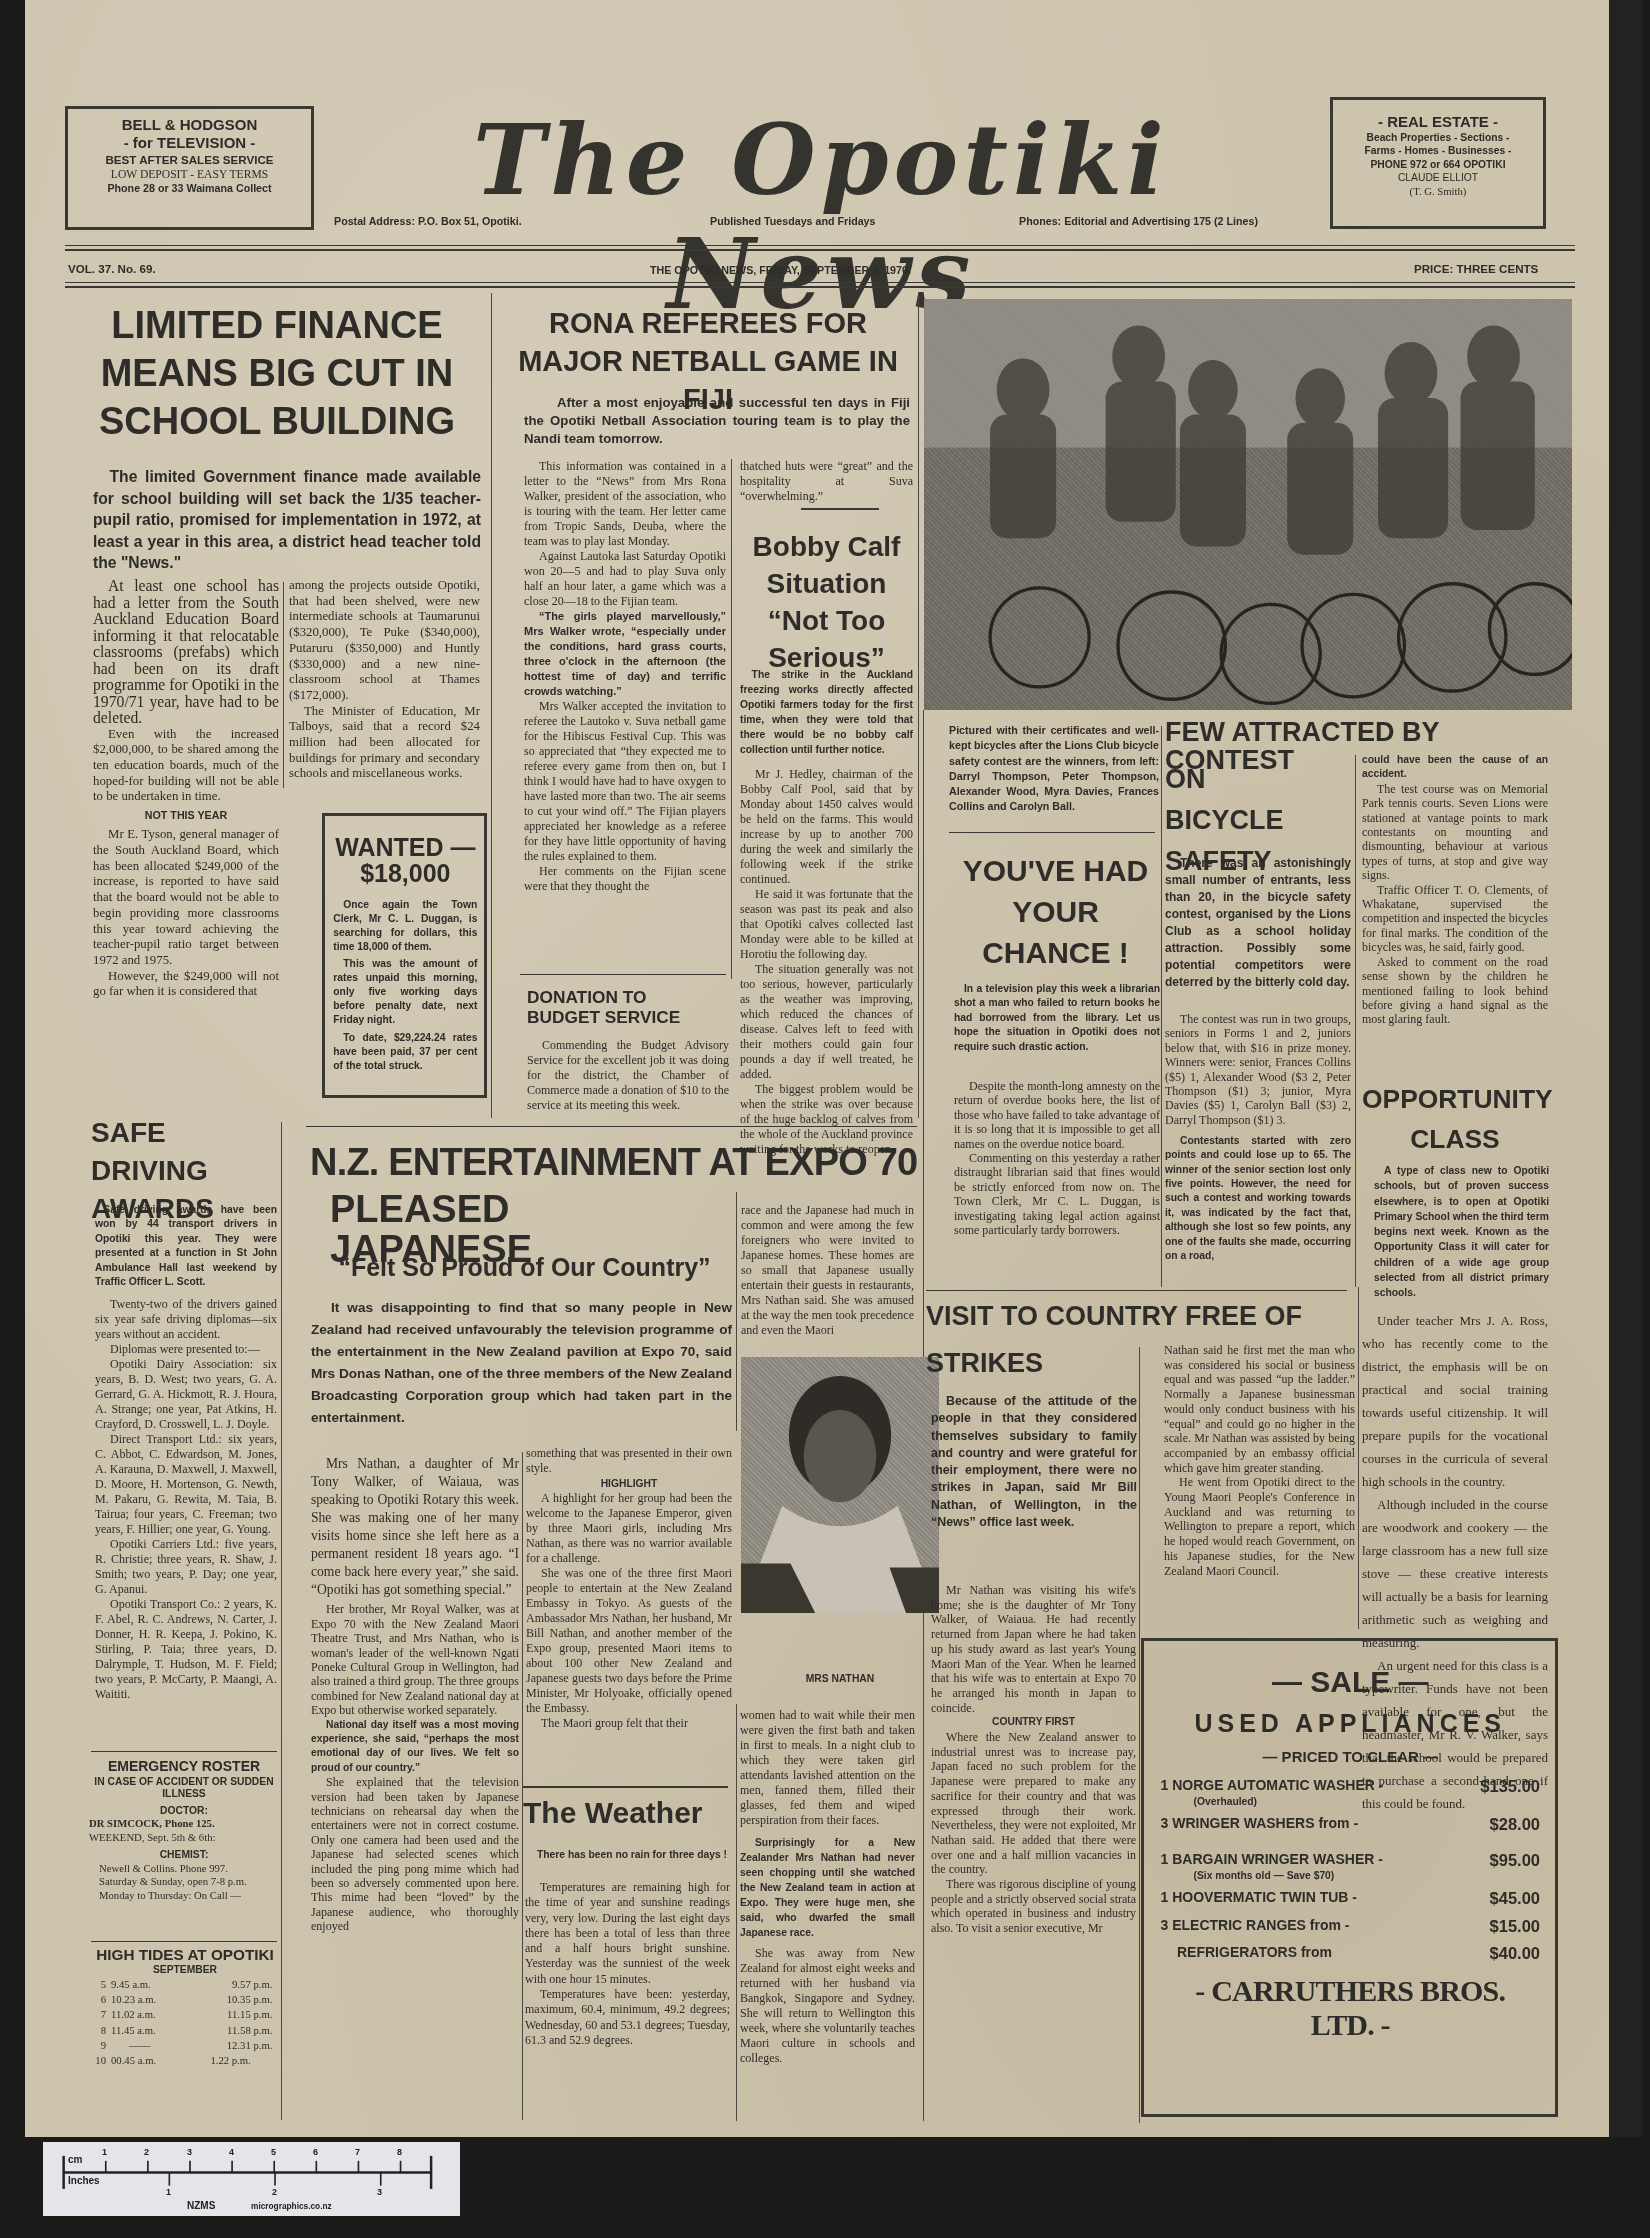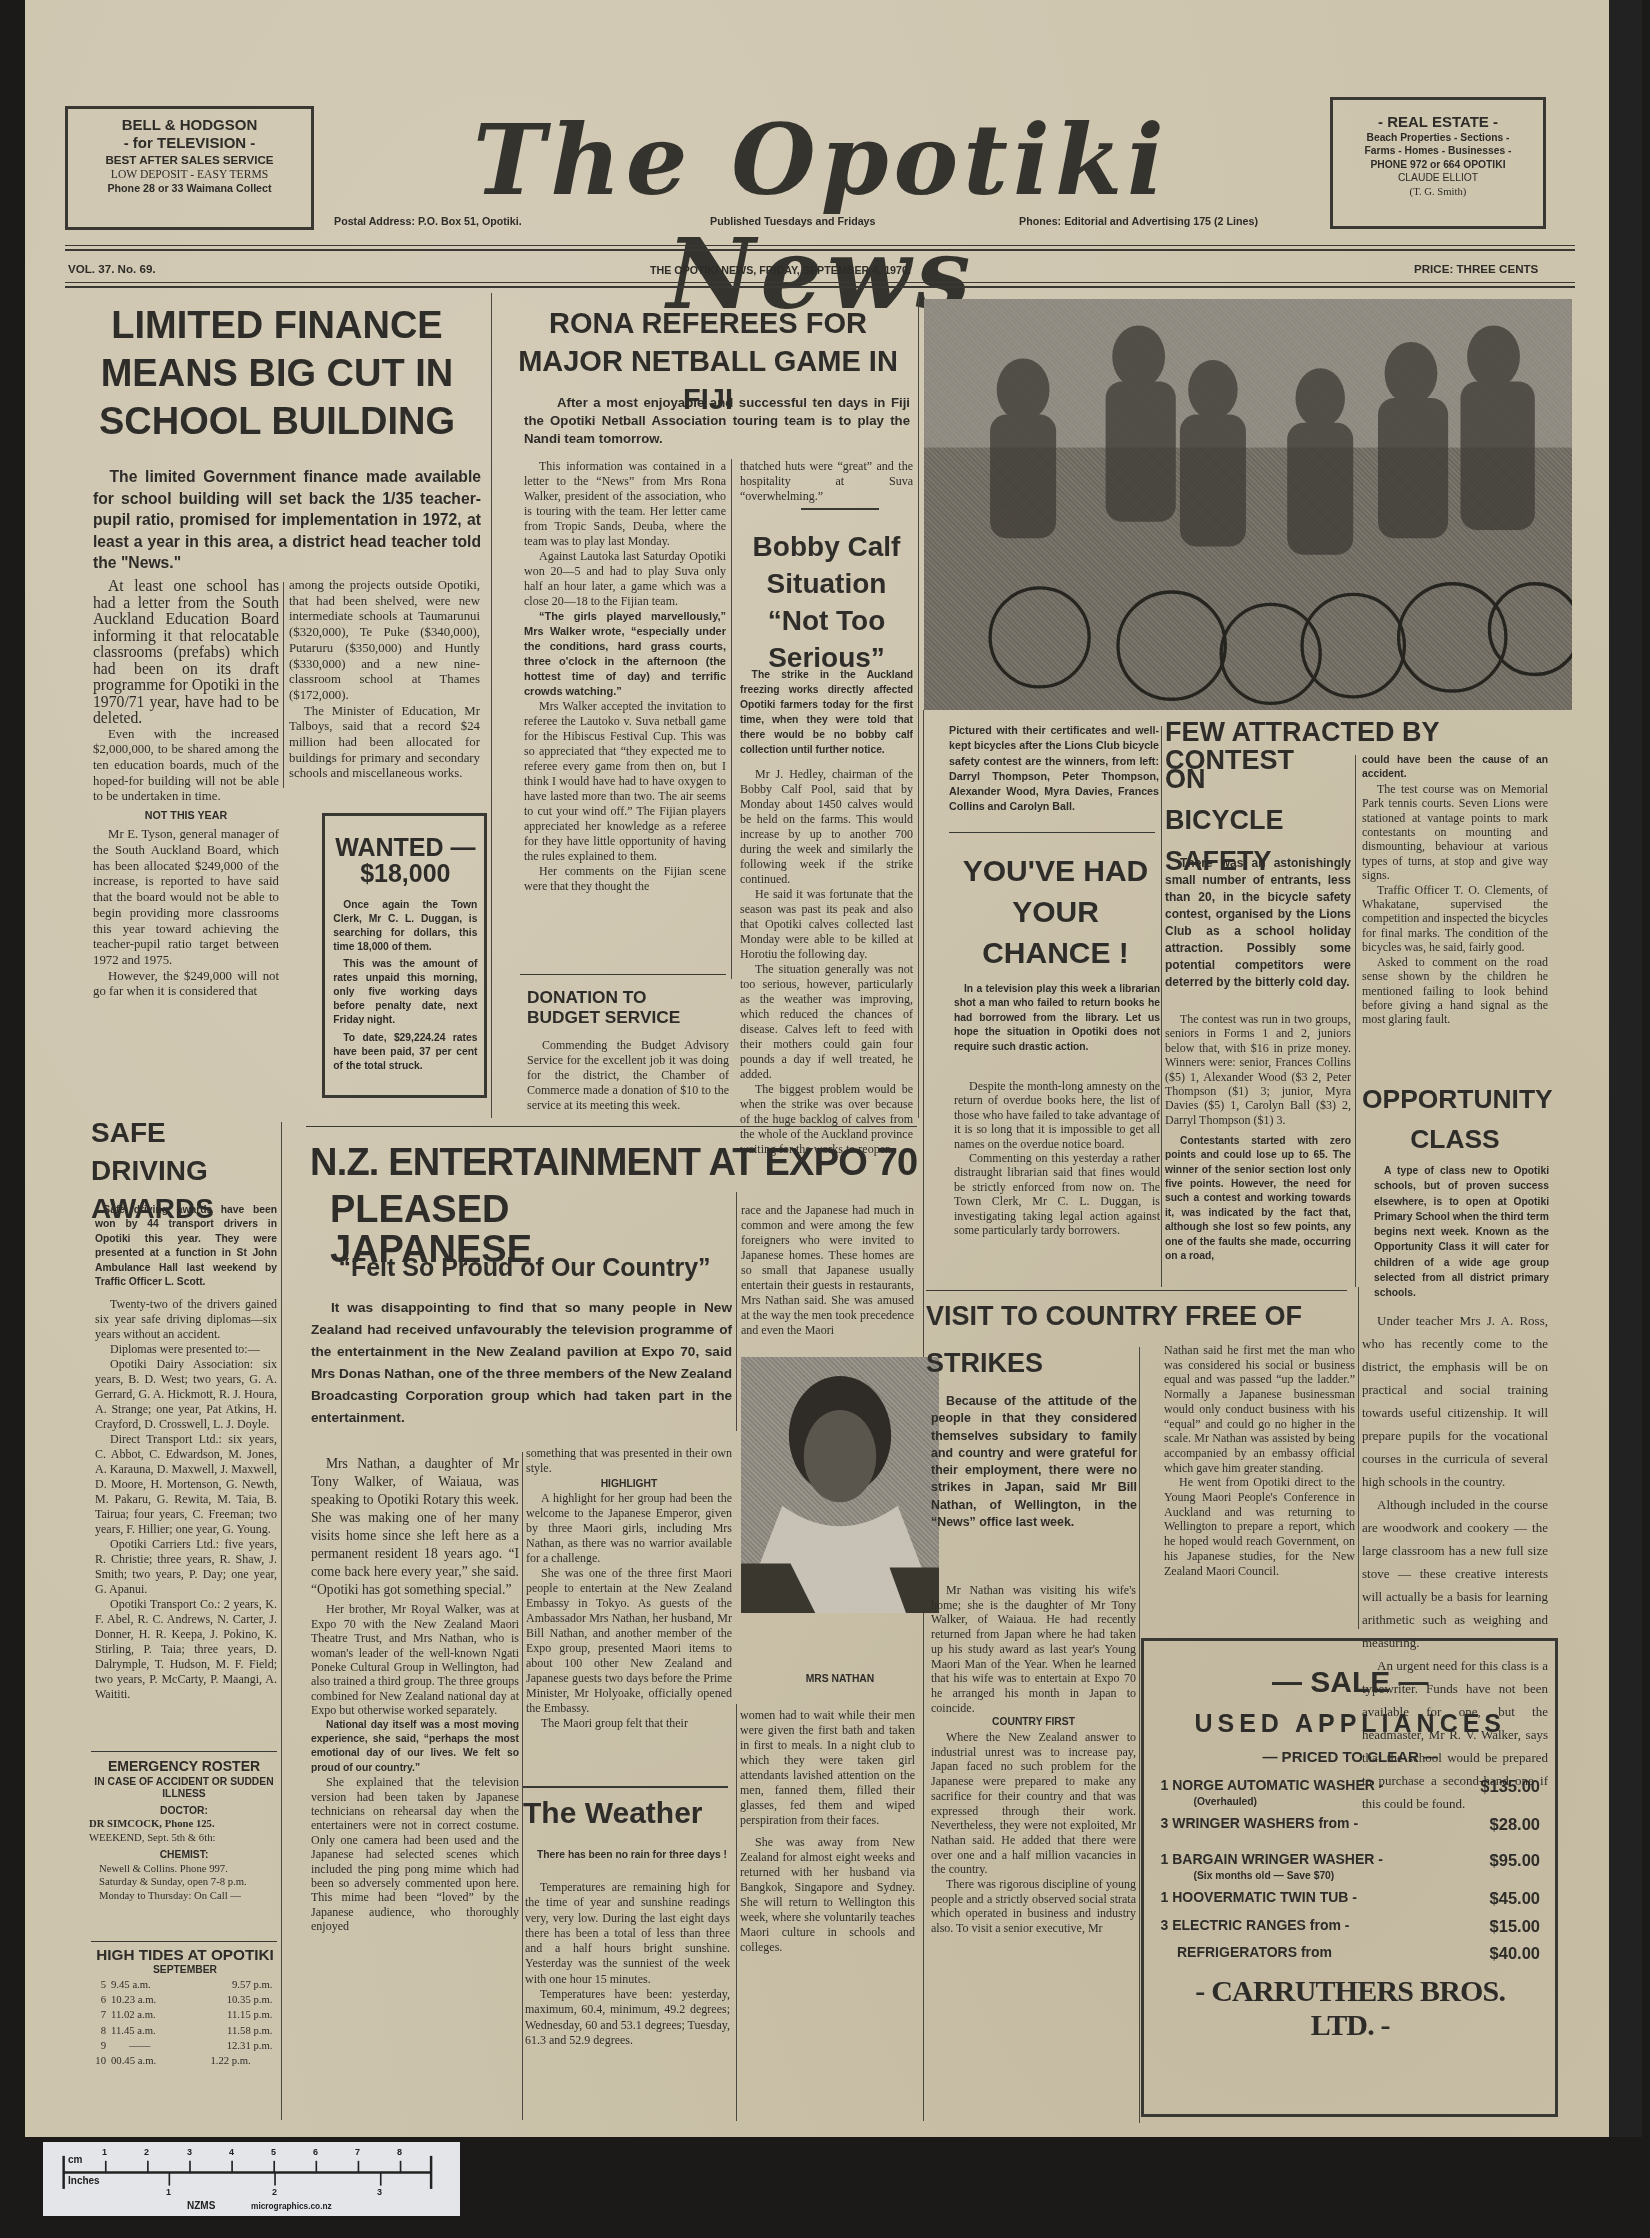--- a/index.html
+++ b/index.html
@@ -270,20 +270,21 @@
       <ellipse cx="120" cy="120" rx="44" ry="56" fill="#5b564d"></ellipse>
       <path d="M50 180 Q120 230 190 180 L240 310 L0 310 Z" fill="#c8c2b6"></path>
       <path d="M0 250 L60 250 L90 310 L0 310 Z" fill="#3a372f"></path>
       <path d="M240 255 L180 255 L200 310 L240 310 Z" fill="#3a372f"></path>
     </svg>
   </div>
   <div class="abs sans center" style="left:716px;top:1673px;width:198px;font-size:10.3px;font-weight:bold">MRS NATHAN</div>
   <div class="vrule" style="left:711px;top:1704px;height:417px"></div>
   <div class="abs body" style="left:715px;top:1708px;width:175px;font-size:12px;line-height:15px">
     <p style="text-indent:0">women had to wait while their men were given the first bath and taken in first to meals. In a night club to which they were taken girl attendants lavished attention on the men, fanned them, filled their glasses, fed them and wiped perspiration from their faces.</p>
+    <p class="sans" style="font-weight:bold;font-size:10.3px;margin-top:6.6px">Surprisingly for a New Zealander Mrs Nathan had never seen chopping until she watched the New Zealand team in action at Expo. They were huge men, she said, who dwarfed the small Japanese race.</p>
     <p style="margin-top:6.6px">She was away from New Zealand for almost eight weeks and returned with her husband via Bangkok, Singapore and Sydney. She will return to Wellington this week, where she voluntarily teaches Maori culture in schools and colleges.</p>
   </div>
 
   <div class="rule" style="left:498px;top:1786px;width:205px;border-top-width:2.5px"></div>
   <div class="abs hl" style="left:498px;top:1797px;width:206px;font-size:30px;text-align:left">The Weather</div>
   <div class="abs lede" style="left:502px;top:1847px;width:202px;font-size:10.3px;line-height:15.7px;text-indent:10px">There has been no rain for three days !</div>
   <div class="abs body" style="left:500px;top:1880px;width:205px;font-size:12px;line-height:15.3px">
     <p>Temperatures are remaining high for the time of year and sunshine readings very, very low. During the last eight days there has been a total of less than three and a half hours bright sunshine. Yesterday was the sunniest of the week with one hour 15 minutes.</p>
     <p>Temperatures have been: yesterday, maximum, 60.4, minimum, 49.2 degrees; Wednesday, 60 and 53.1 degrees; Tuesday, 61.3 and 52.9 degrees.</p>
   </div>

